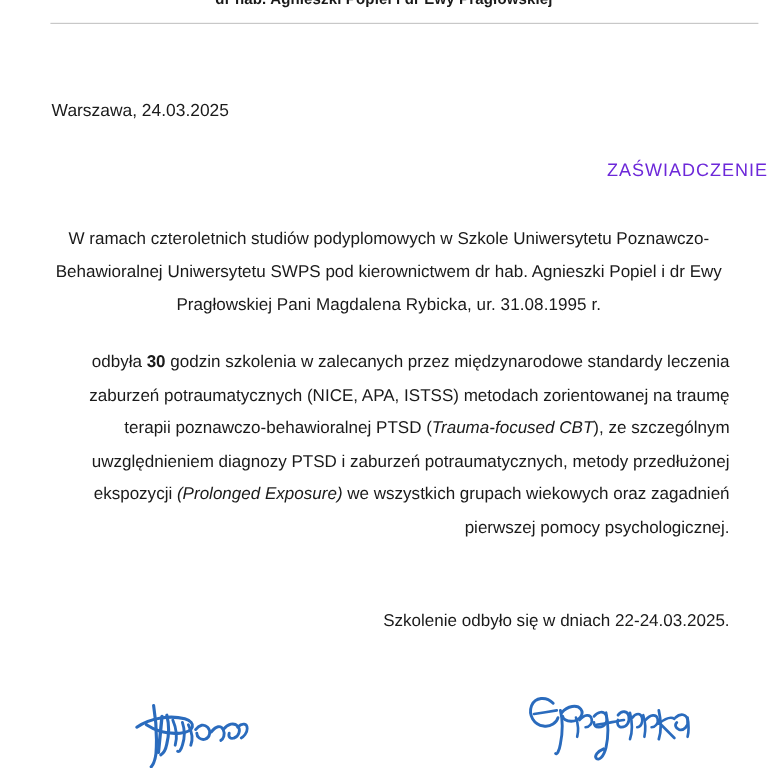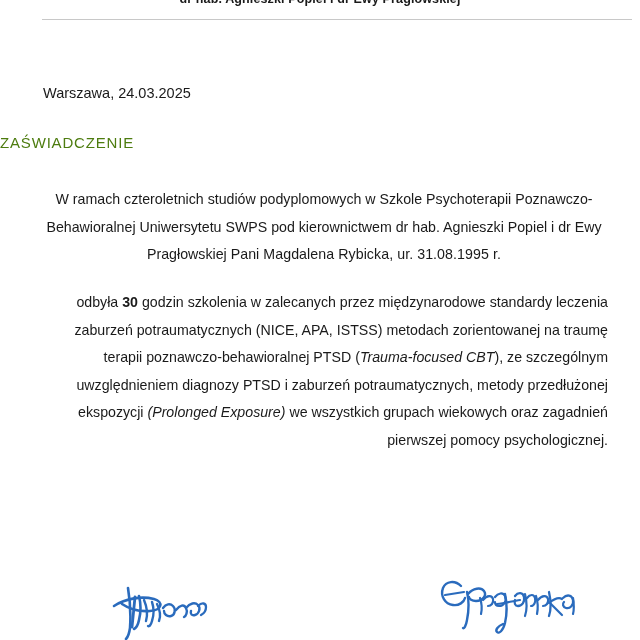--- a/index.html
+++ b/index.html
@@ -70,24 +70,24 @@
     font-size: 14.5px;
     line-height: 1.25;
     white-space: nowrap;
   }
 
   .doc-title {
     position: absolute;
     left: 0;
     top: 134px;
     width: 640px;
-    text-align: left;
+    text-align: right;
     font-size: 15px;
     letter-spacing: 0.055em;
-    color: #4d7c0f;
+    color: #6d28d9;
   }
 
   .intro {
     position: absolute;
     left: 43px;
     top: 186px;
     width: 562px;
     text-align: center;
     font-size: 14.2px;
     line-height: 27.5px;
@@ -146,31 +146,32 @@
   </div>
   <div class="header-rule"></div>
 
   <div class="body-zone">
 
     <div class="date-line">Warszawa, 24.03.2025</div>
 
     <div class="doc-title">ZAŚWIADCZENIE</div>
 
     <div class="intro">
-      <span>W ramach czteroletnich studiów podyplomowych w Szkole Psychoterapii</span>
+      <span>W ramach czteroletnich studiów podyplomowych w Szkole Uniwersytetu</span>
       <span>Poznawczo-Behawioralnej Uniwersytetu SWPS pod kierownictwem dr hab. Agnieszki</span>
       <span>Popiel i dr Ewy Pragłowskiej</span>
       <span class="nm">Pani Magdalena Rybicka, ur. 31.08.1995 r.</span>
     </div>
 
     <div class="para-block para-main">
       <span>odbyła </span><b>30</b><span> godzin szkolenia w zalecanych przez międzynarodowe standardy leczenia zaburzeń potraumatycznych (NICE, APA, ISTSS)  metodach zorientowanej na traumę terapii poznawczo-behawioralnej PTSD (</span><i>Trauma-focused CBT</i><span>), ze szczególnym uwzględnieniem diagnozy PTSD i zaburzeń potraumatycznych, metody przedłużonej ekspozycji </span><i>(Prolonged Exposure)</i><span> we wszystkich grupach wiekowych oraz zagadnień pierwszej pomocy psychologicznej.</span>
     </div>
 
 
+    <div class="para-block para-dates">Szkolenie odbyło się w dniach 22-24.03.2025.</div>
 
 
     <div class="sig sig-left">
       <svg width="120" height="62" viewBox="0 0 120 62" aria-hidden="true">
         <g class="sig-stroke">
           <path d="M6 26 C 18 18, 34 16, 46 19 C 56 22, 54 30, 42 31 C 30 32, 20 28, 14 24" stroke-width="2.6"></path>
           <path d="M20 8 C 22 20, 23 34, 22 48 C 21 55, 19 58, 18 59" stroke-width="2.6"></path>
           <path d="M27 17 C 26 27, 25 38, 24 47" stroke-width="2.8"></path>
           <path d="M31 16 C 33 24, 33 32, 31 40 C 30 45, 28 48, 26 49" stroke-width="2.6"></path>
           <path d="M36 20 C 39 27, 40 34, 38 41" stroke-width="2.4"></path>

